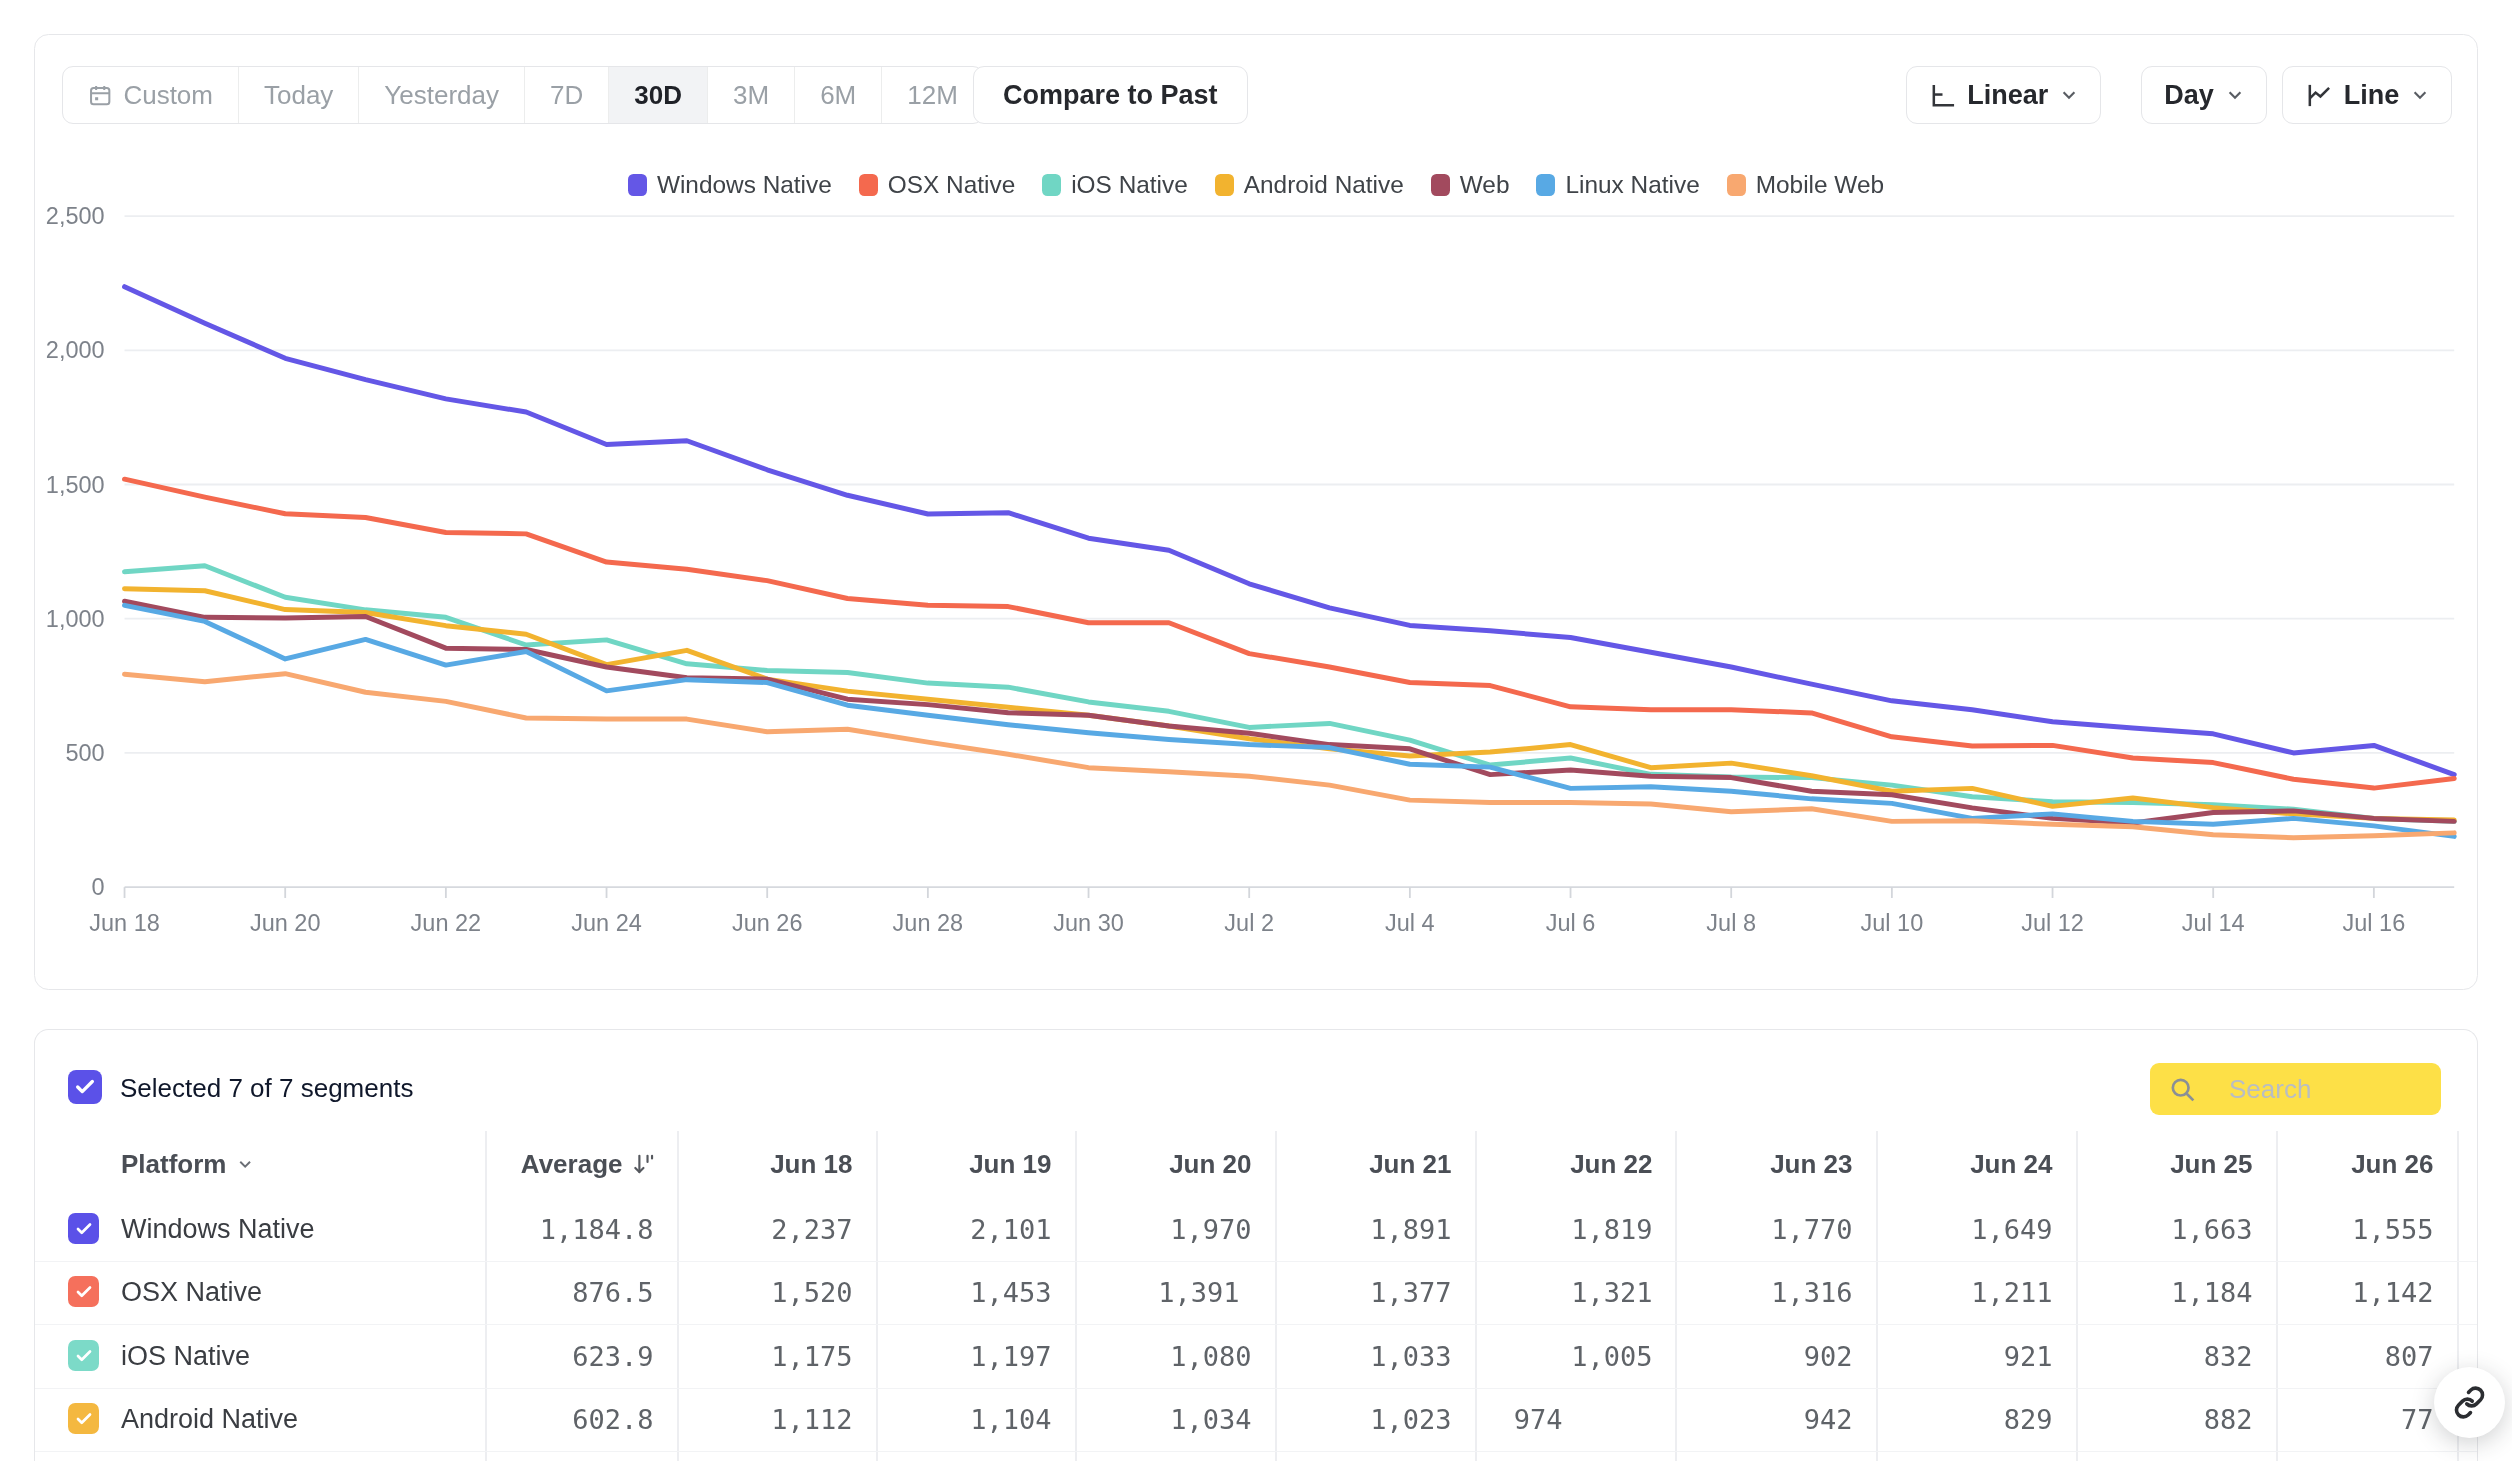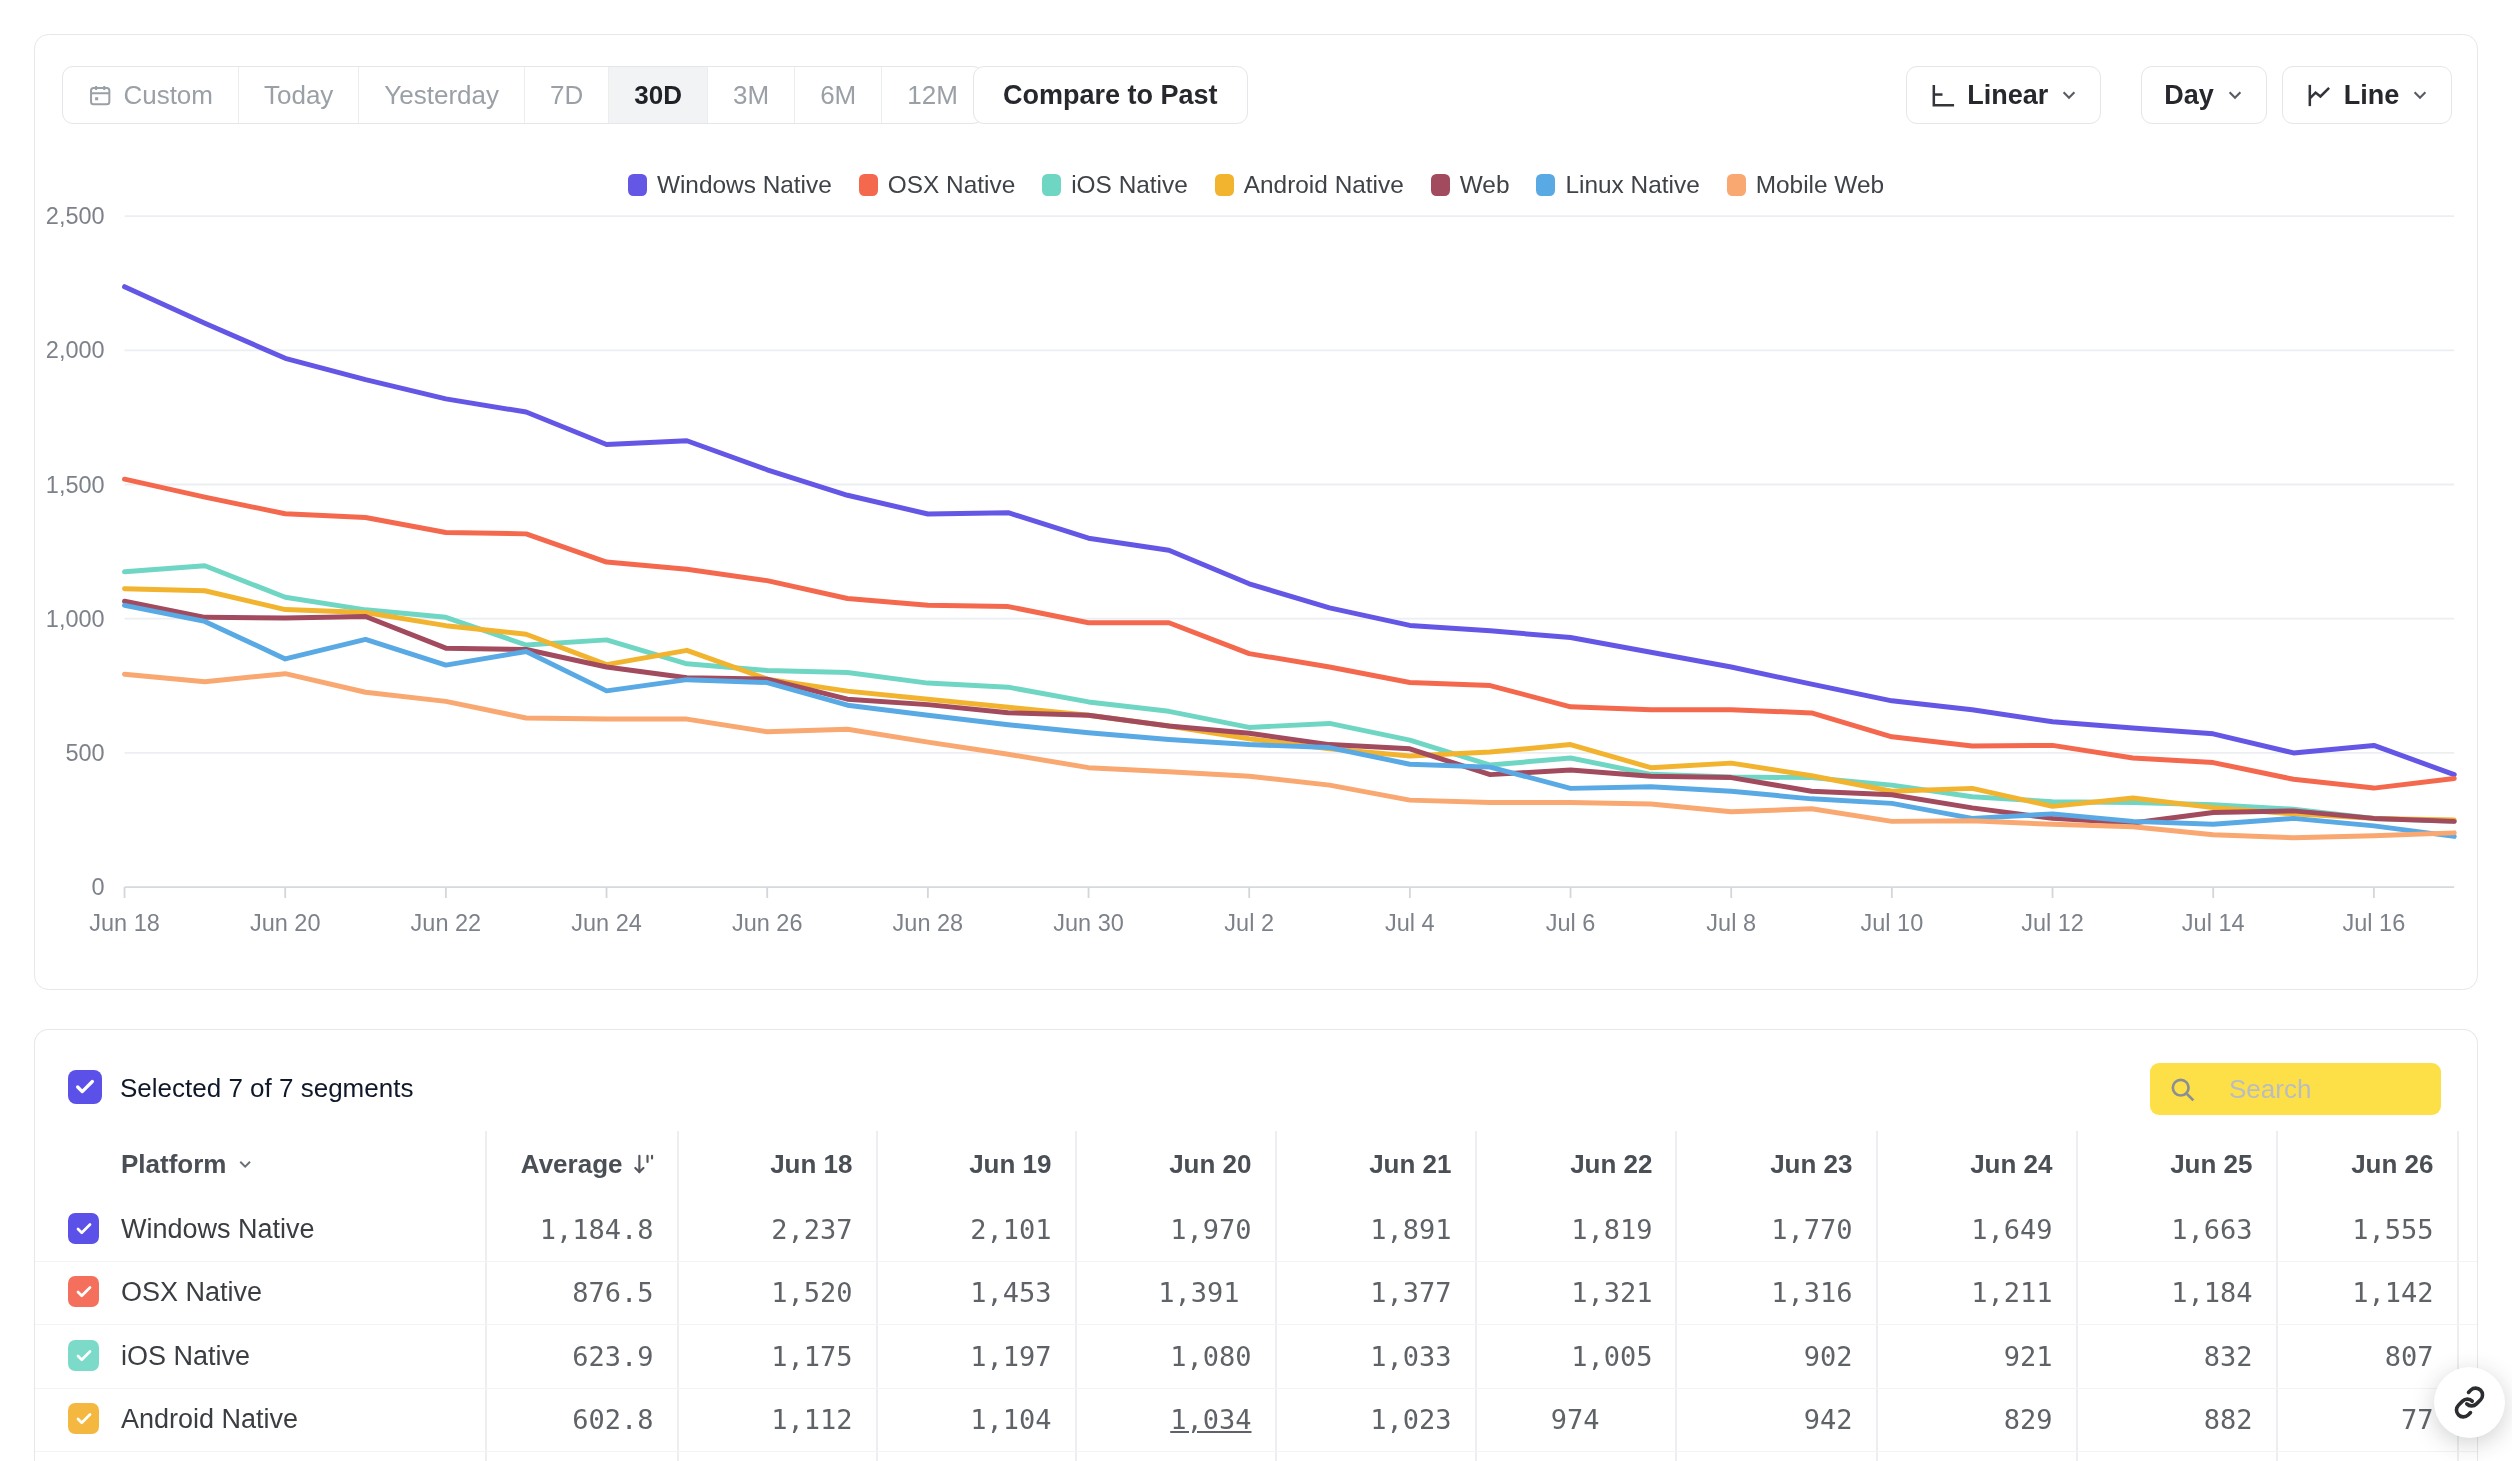--- a/index.html
+++ b/index.html
@@ -366,23 +366,23 @@
         <div class="trow" style="top: 257px;">
           <div class="row-check" style="background: rgb(244, 184, 64);">
             <svg class="glyph" width="18" height="18" viewBox="0 0 24 24" fill="none" stroke="#fff" stroke-width="3.6" stroke-linecap="round" stroke-linejoin="round">
               <path d="M20 6 L9 17 L4 12"></path>
             </svg>
           </div>
           <div class="row-label">Android Native</div>
           <div class="num-cell" style="left: 450px; width: 192px;">602.8</div>
           <div class="num-cell" style="left: 642px; width: 199px;">1,112</div>
           <div class="num-cell" style="left: 841px; width: 199px;">1,104</div>
-          <div class="num-cell" style="left: 1040px; width: 200px; text-decoration: underline;">1,034</div>
+          <div class="num-cell" style="left: 1040px; width: 200px;">1,034</div>
           <div class="num-cell" style="left: 1240px; width: 200px;">1,023</div>
-          <div class="num-cell" style="left: 1393px; width: 195px;">974</div>
+          <div class="num-cell" style="left: 1356px; width: 195px;">974</div>
           <div class="num-cell" style="left: 1640px; width: 201px;">942</div>
           <div class="num-cell" style="left: 1841px; width: 200px;">829</div>
           <div class="num-cell" style="left: 2041px; width: 200px;">882</div>
           <div class="num-cell" style="left: 2241px; width: 181px;">77</div>
         </div>
       </div>
   </section>
 
   <div class="fab">
     <svg class="glyph" width="33" height="33" viewBox="0 0 24 24" fill="none" stroke="#2b2d31" stroke-width="2.6" stroke-linecap="round" stroke-linejoin="round">

